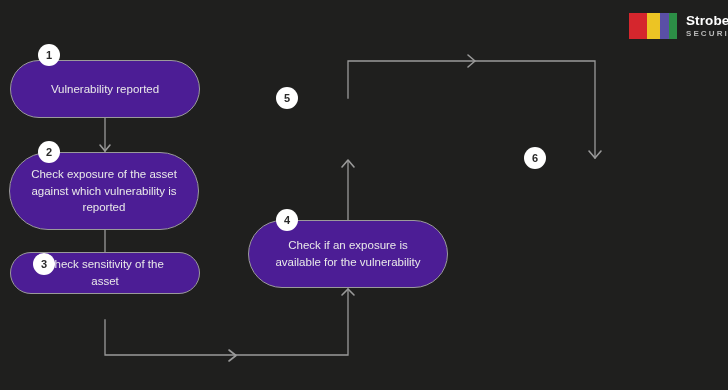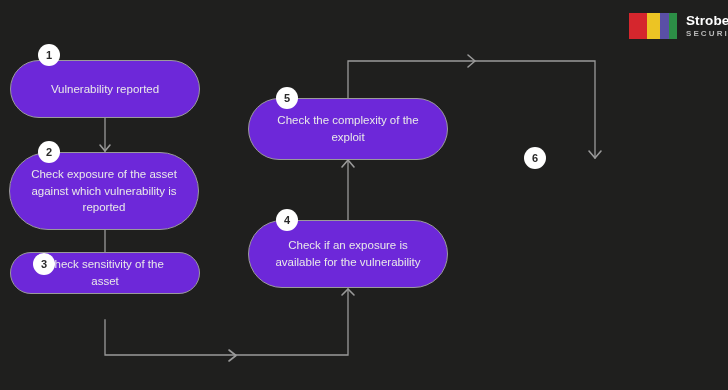--- a/index.html
+++ b/index.html
@@ -66,21 +66,21 @@
     position: absolute;
     inset: 0;
     width: 728px;
     height: 390px;
     pointer-events: none;
   }
 
   
   .node {
     position: absolute;
-    background: #6d28d9;
+    background: #4c1d95;
     border: 1px solid #9a9a9a;
     border-radius: 999px;
     display: flex;
     align-items: center;
     justify-content: center;
     text-align: center;
     color: #e9e9e9;
     font-size: 11.5px;
     line-height: 1.45;
     padding: 6px 20px;
@@ -169,20 +169,17 @@
   <div class="node" id="node-3">
     <span>Check sensitivity of the asset</span>
   </div>
   <div class="badge" id="badge-3">3</div>
 
   <div class="node" id="node-4">
     <span>Check if an exposure is available for the vulnerability</span>
   </div>
   <div class="badge" id="badge-4">4</div>
 
-  <div class="node" id="node-5">
-    <span>Check the complexity of the exploit</span>
-  </div>
   <div class="badge" id="badge-5">5</div>
 
   <div class="badge" id="badge-6">6</div>
 
 </div>
 
 </body></html>

